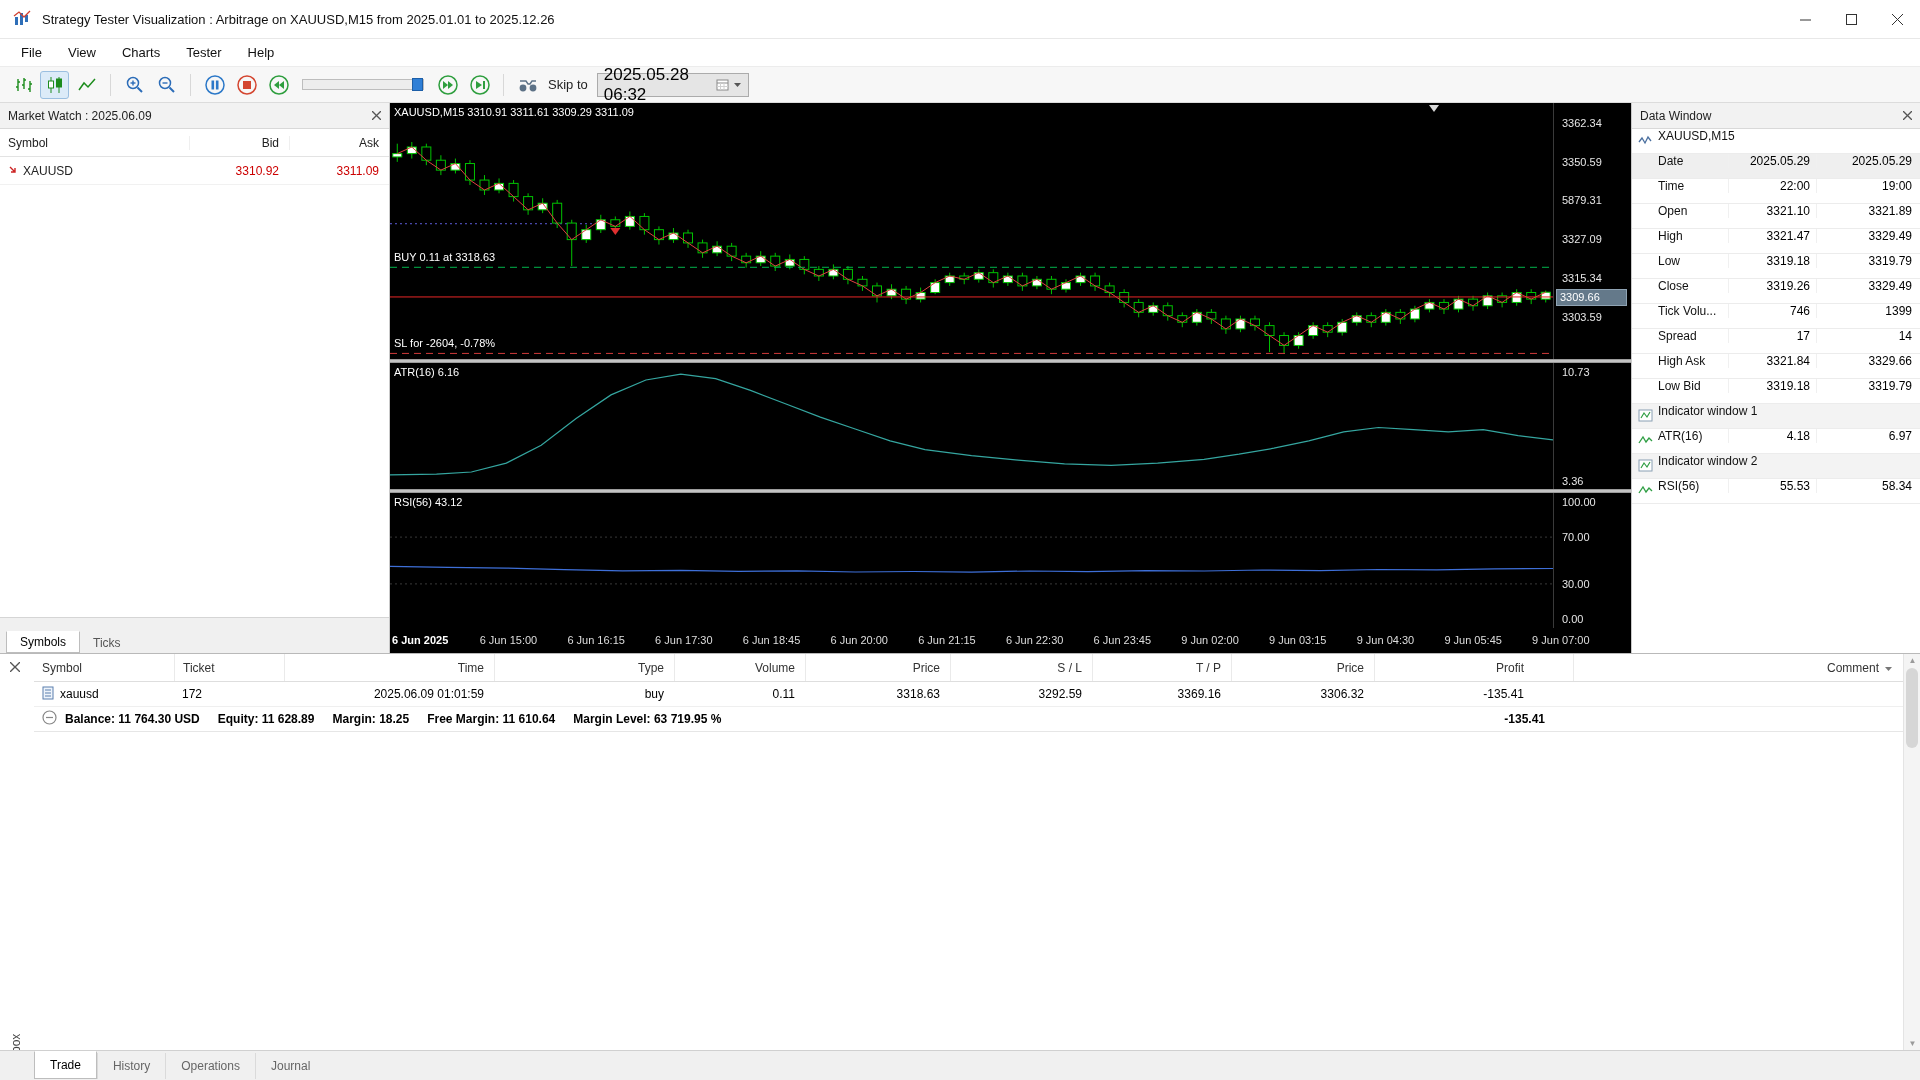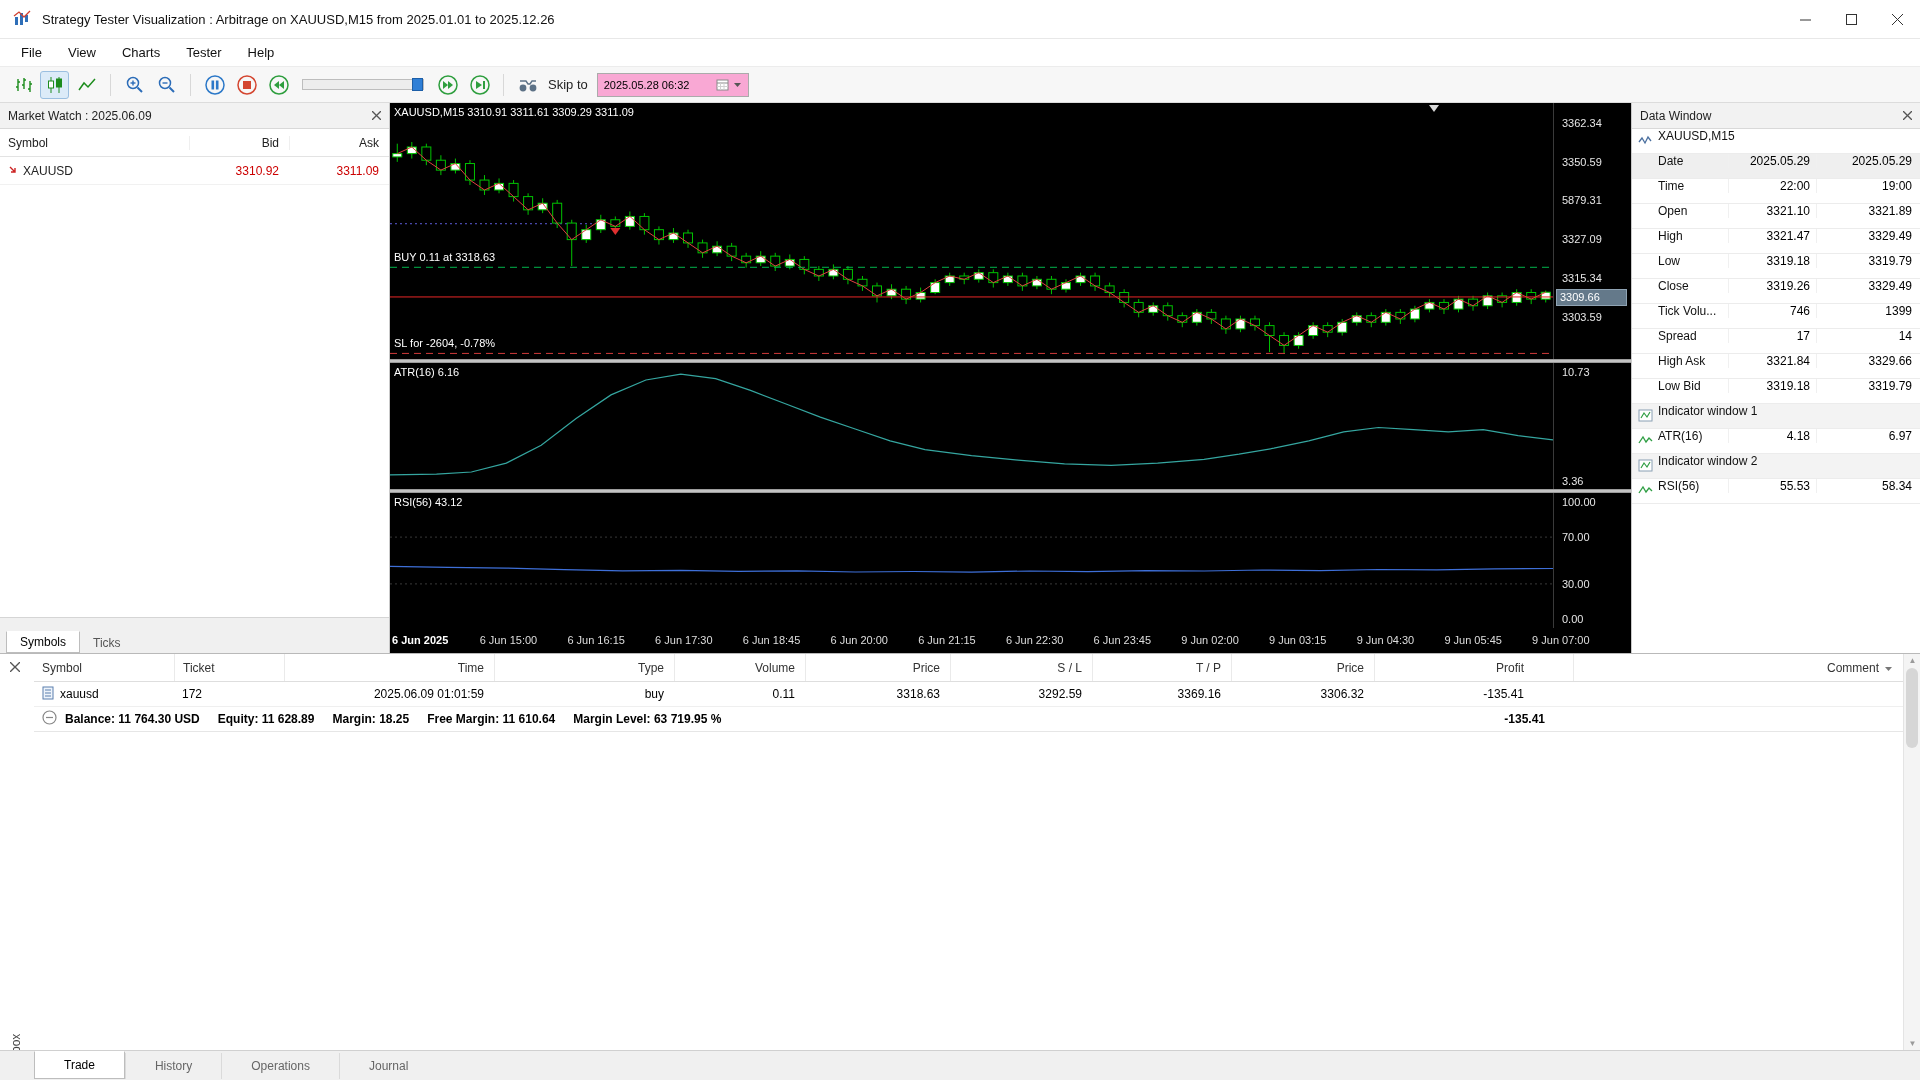--- a/index.html
+++ b/index.html
@@ -16,21 +16,21 @@
   .menubar { position:absolute; top:39px; left:0; right:0; height:28px; background:#fff; border-bottom:1px solid #ececec; display:flex; align-items:center; padding-left:8px; }
   .menu-item { padding:4px 13px; font-size:13px; color:#111; }
 
   .toolbar { position:absolute; top:67px; left:0; right:0; height:36px; background:#f7f7f7; border-bottom:1px solid #dcdcdc; display:flex; align-items:center; padding-left:8px; gap:3px; }
   .tb-btn { width:29px; height:28px; display:flex; align-items:center; justify-content:center; border:1px solid transparent; border-radius:3px; }
   .tb-btn.pressed { background:#dcebf8; border:1px solid #9bbfe0; }
   .tb-sep { width:1px; height:22px; background:#d8d8d8; margin:0 6px; }
   .slider-track { width:122px; height:11px; background:#ededed; border:1px solid #bdbdbd; position:relative; margin:0 6px; }
   .slider-thumb { position:absolute; right:0; top:-2px; width:11px; height:13px; background:#2f7fd6; border:1px solid #1d5fa8; }
   .skip-label { font-size:13px; color:#222; margin:0 6px 0 3px; }
-  .date-field { width:152px; height:24px; background:#f9a8d4; border:1px solid #ababab; display:flex; align-items:center; font-size:11px; padding:0 6px; gap:4px; }
+  .date-field { width:152px; height:24px; background:#e5e5e5; border:1px solid #ababab; display:flex; align-items:center; font-size:17px; padding:0 6px; gap:4px; }
   .date-text { flex:1; }
 
   
   .panel-header { height:26px; background:#f2f2f2; border-bottom:1px solid #d9d9d9; display:flex; align-items:center; padding:0 8px; font-size:12px; color:#222; }
   .panel-close { margin-left:auto; display:flex; align-items:center; }
 
   .mw { position:absolute; top:103px; left:0; width:390px; height:550px; background:#fff; border-right:1px solid #c9c9c9; }
   .mw-cols, .mw-row { height:28px; display:flex; align-items:center; font-size:12px; }
   .mw-cols { border-bottom:1px solid #e3e3e3; color:#222; }
   .mw-row { border-bottom:1px solid #f1f1f1; }
@@ -80,21 +80,21 @@
   .tb-cell.right { justify-content:flex-end; padding-right:10px; }
   .tb-cell.left { justify-content:flex-start; padding-left:8px; }
   .tb-vline { border-left:1px solid #eaeaea; }
   .tb-spacer { flex:1; }
   .balance-seg { margin-right:18px; }
   .balance-profit { position:absolute; right:358px; font-weight:bold; }
   .tbx-scroll { position:absolute; right:0; top:0; width:17px; bottom:30px; background:#f4f4f4; border-left:1px solid #e4e4e4; }
   .tbx-scroll .thumb { position:absolute; top:14px; left:2px; width:12px; height:80px; background:#d6d6d6; border-radius:6px; }
   .scroll-arrow { position:absolute; left:0; width:17px; text-align:center; font-size:8px; color:#9a9a9a; }
   .tbx-tabs { position:absolute; left:0; right:0; bottom:0; height:30px; background:#f0f0f0; border-top:1px solid #d0d0d0; display:flex; align-items:center; padding-left:34px; }
-  .tbx-tab { padding:6px 29px; color:#666; font-size:12px; }
+  .tbx-tab { padding:6px 15px; color:#666; font-size:12px; }
   .tbx-tab + .tbx-tab { border-left:1px solid #dadada; }
   .tbx-tab.active { background:#fff; border:1px solid #bdbdbd; border-top:1px solid #fff; margin-top:-1px; color:#000; }
 </style>
 </head>
 <body>
 
 <div class="titlebar">
   <span class="app-icon">
     <svg width="20" height="20">
         <rect x="3" y="8" width="3" height="8" fill="#2f6fb8"></rect>

